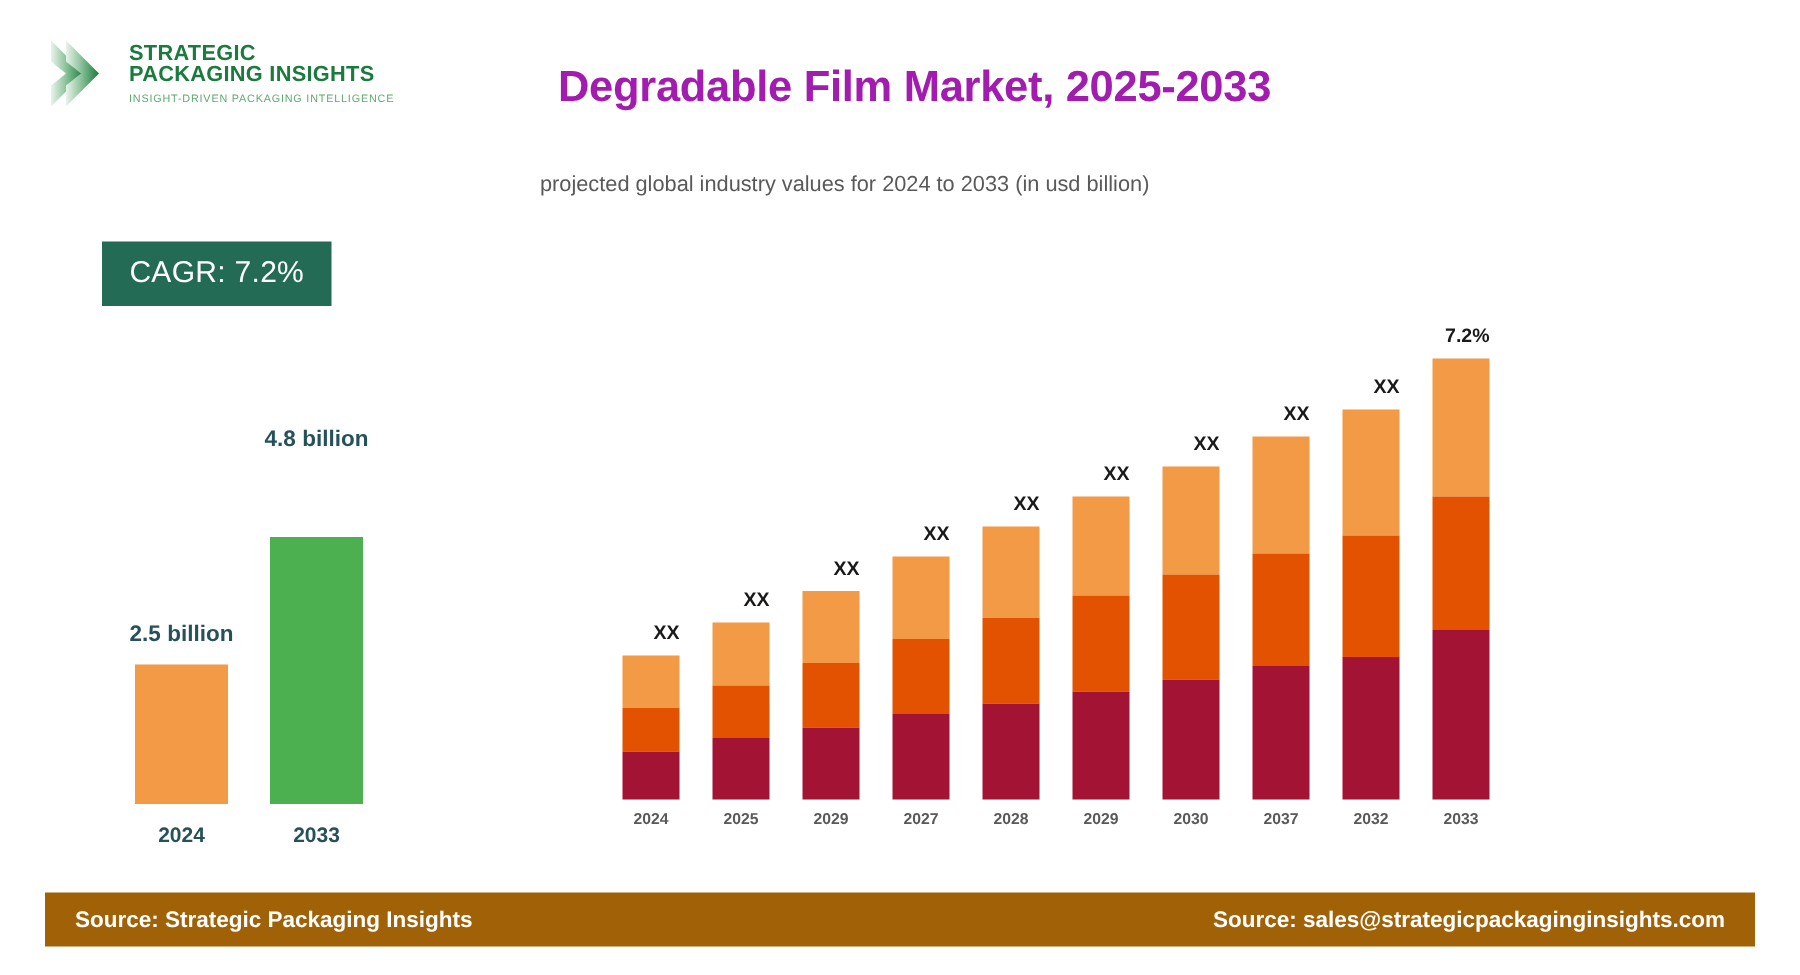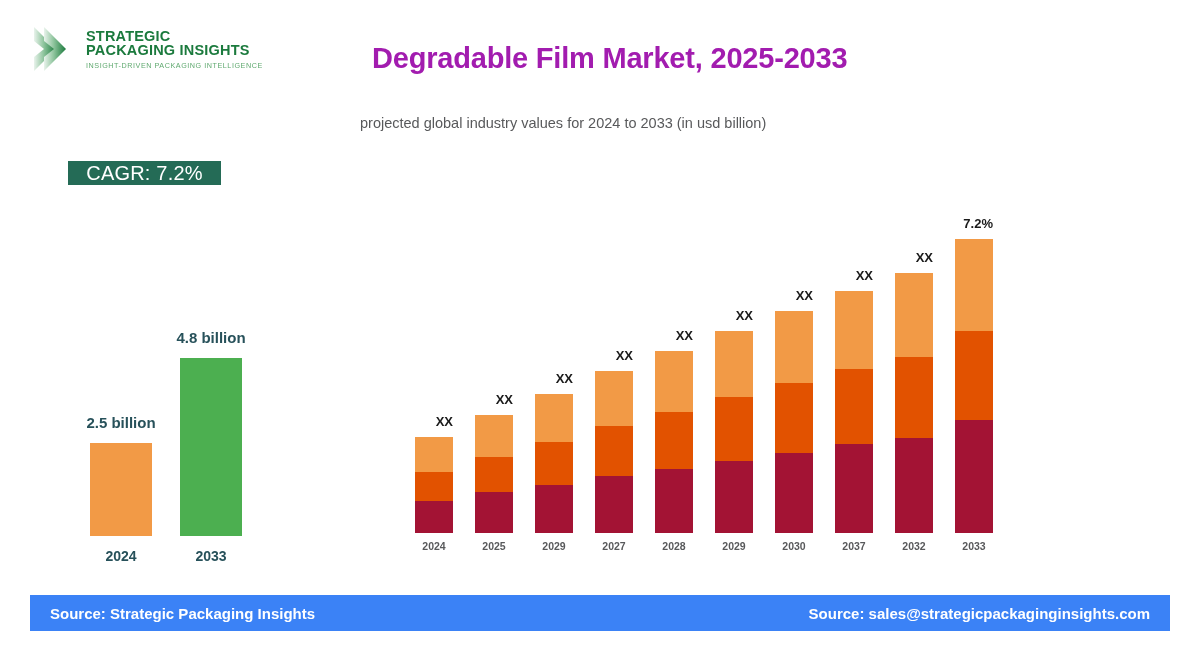--- a/index.html
+++ b/index.html
@@ -71,21 +71,21 @@
     color: #58595B;
     white-space: nowrap;
   }
 
   
   #cagr-badge {
     position: absolute;
     left: 68px;
     top: 161px;
     width: 153px;
-    height: 24px;
+    height: 43px;
     background: #246B56;
     color: #ffffff;
     font-size: 20px;
     display: flex;
     align-items: center;
     justify-content: center;
     letter-spacing: 0.2px;
   }
 
   
@@ -170,21 +170,21 @@
     color: #58595B;
   }
 
   
   #footer {
     position: absolute;
     left: 30px;
     top: 595px;
     width: 1140px;
     height: 36px;
-    background: #3b82f6;
+    background: #a16207;
     display: flex;
     align-items: center;
     justify-content: space-between;
     padding: 0 20px;
     box-sizing: border-box;
   }
   .footer-text {
     color: #ffffff;
     font-size: 15px;
     font-weight: bold;
@@ -219,21 +219,21 @@
 <div id="chart-subtitle">projected global industry values for 2024 to 2033 (in usd billion)</div>
 
 <div id="cagr-badge">CAGR: 7.2%</div>
 
 <div id="compare-chart">
     <div class="cmp-col" style="left: 50px;">
       <div class="cmp-value">2.5 billion</div>
       <div class="cmp-bar" style="height: 93px; background: rgb(242, 154, 70);"></div>
     </div>
     <div class="cmp-year" style="left: 50px;">2024</div>
-    <div class="cmp-col" style="left: 140px;">
+    <div class="cmp-col" style="left: 140px; gap: 45px;">
       <div class="cmp-value">4.8 billion</div>
       <div class="cmp-bar" style="height: 178px; background: rgb(76, 175, 80);"></div>
     </div>
     <div class="cmp-year" style="left: 140px;">2033</div>
   </div>
 
 <div id="stacked-chart">
   <div id="stacked-plot">
       <div class="stk-col" style="left: 10px;">
         <div class="stk-label">XX</div>

